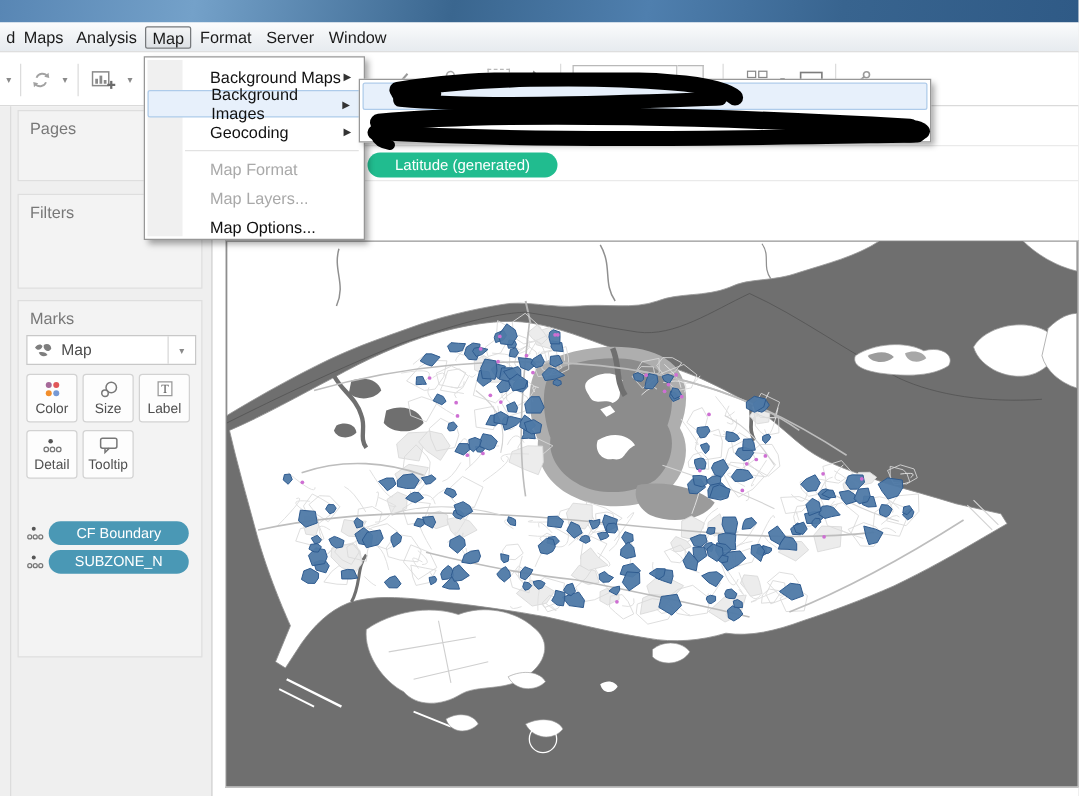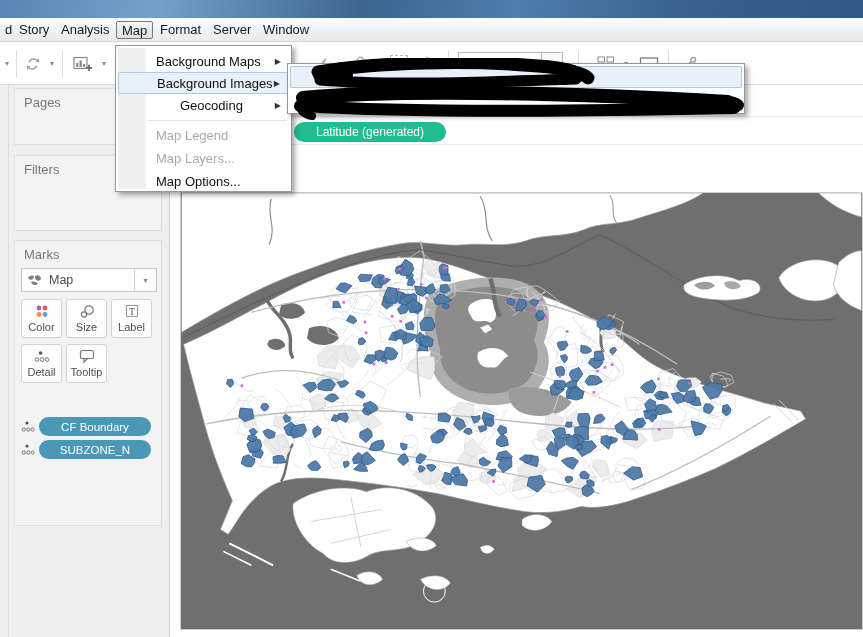--- a/index.html
+++ b/index.html
@@ -53,21 +53,21 @@
     background:#21bc8f; color:#fff; font-size:12px; display:flex; align-items:center; justify-content:center; }
 
   
   .mapbox { position:absolute; left:180px; top:192px; width:683px; height:438px; border:1px solid #cccccc; background:#6f6f6f; }
 
   
   .ddmenu { position:absolute; left:115px; top:45px; width:177px; height:147px; background:#ffffff;
     border:1px solid #979797; box-shadow:3px 3px 5px rgba(0,0,0,.35); z-index:50; }
   .ddmenu .gutter { position:absolute; left:2px; top:2px; bottom:2px; width:28px; background:#f0f0f0; }
   .dditem { position:absolute; left:2px; right:2px; height:22px; display:flex; align-items:center;
-    font-size:13px; color:#111; padding-left:38px; padding-right:8px; }
+    font-size:13px; color:#111; padding-left:50px; padding-right:8px; }
   .dditem.hl { background:#e7f0fb; border:1px solid #aecbea; border-radius:2px; left:2px; right:2px; }
   .dditem.disabled { color:#a9a9a9; }
   .dditem .arrow { margin-left:auto; font-size:8px; color:#333; }
   .dditem .arrow::after { content:"▶"; }
   .ddsep { position:absolute; left:32px; right:4px; height:1px; background:#e2e2e2; }
 
   
   .submenu { position:absolute; left:287px; top:63px; width:458px; height:51px; background:#fff;
     border:1px solid #979797; box-shadow:3px 3px 5px rgba(0,0,0,.35); z-index:55; }
   .subrow { position:absolute; left:2px; right:2px; height:22px; }
@@ -78,21 +78,21 @@
 </style>
 </head>
 <body>
 
 <div id="app">
 
   <div class="titlebar"></div>
 
   <div class="menubar">
     <span class="mi" style="left:0;">d</span>
-    <span class="mi" style="left:14px;">Story</span>
+    <span class="mi" style="left:14px;">Maps</span>
     <span class="mi" style="left:56px;">Analysis</span>
     <span class="mi active" style="left:116px;">Map</span>
     <span class="mi" style="left:155px;">Format</span>
     <span class="mi" style="left:208px;">Server</span>
     <span class="mi" style="left:258px;">Window</span>
     <span class="mi" style="left:317px;margin-top:32px;">Help</span>
   </div>
 
   <div class="toolbar">
     <div class="titem" style="left:0;width:14px;">
@@ -792,27 +792,27 @@
   <div class="ddmenu">
     <div class="gutter"></div>
     <div class="dditem" style="top:4px;">
       <span>Background Maps</span>
         <span class="arrow"></span>
     </div>
     <div class="dditem hl" style="top:26px;">
       <span>Background Images</span>
         <span class="arrow"></span>
     </div>
-    <div class="dditem" style="top:48px;margin-left:24px;">
+    <div class="dditem" style="top:48px;">
       <span>Geocoding</span>
         <span class="arrow"></span>
     </div>
     <div class="ddsep" style="top:74px;"></div>
     <div class="dditem disabled" style="top:78px;">
-      <span>Map Legend</span>
+      <span>Map Format</span>
     </div>
     <div class="dditem" style="top:124px;">
       <span>Map Options...</span>
     </div>
     <div class="dditem disabled" style="top:101px;">
       <span>Map Layers...</span>
     </div>
   </div>
 
   <div class="submenu">

